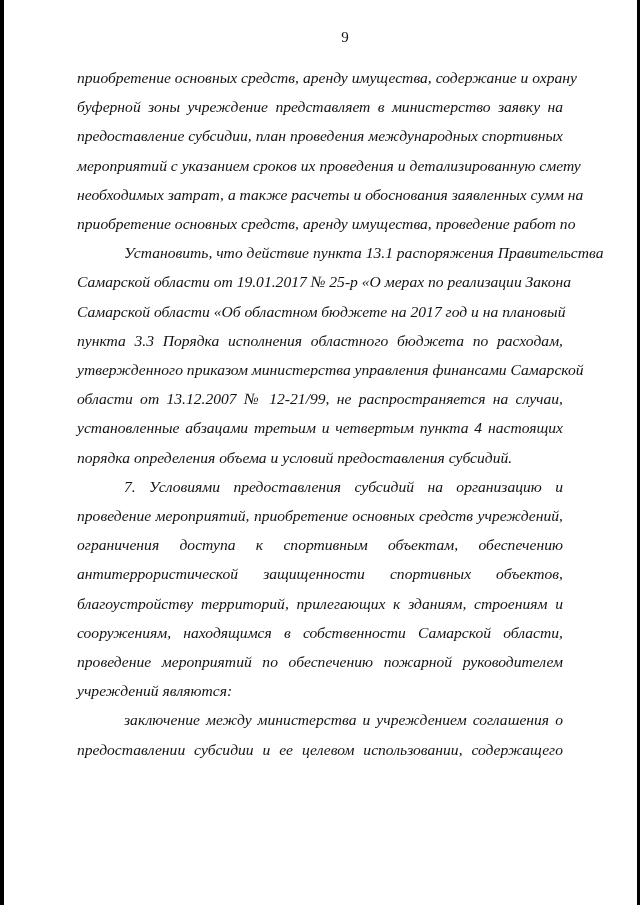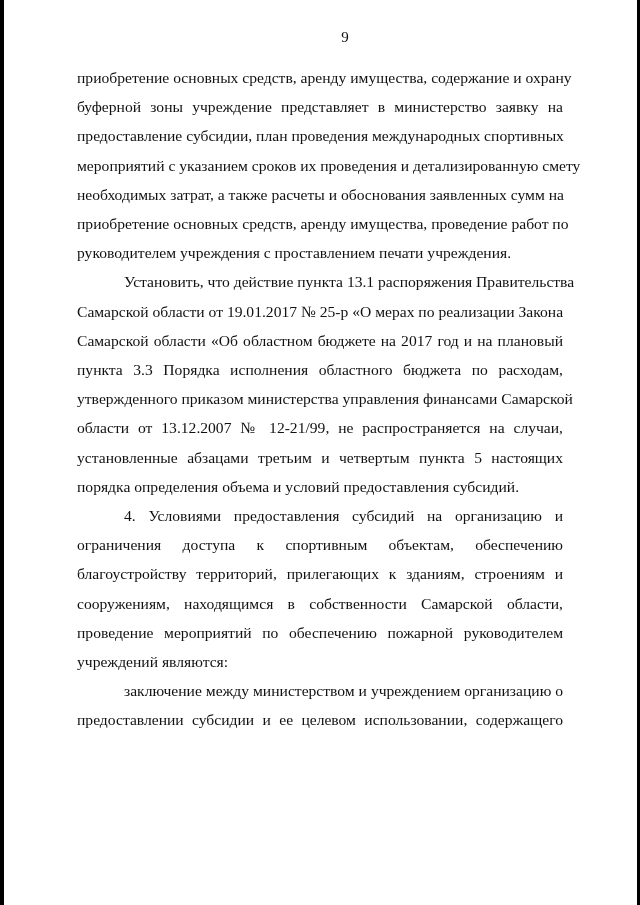--- a/index.html
+++ b/index.html
@@ -41,20 +41,21 @@
       left: 77px;
       top: 63px;
       width: 486px;
       font-size: 15.6px;
       line-height: 29.2px;
     }
     .para {
       margin: 0;
       text-align: justify;
       text-align-last: left;
+      font-style: italic;
     }
     .para .line {
       display: block;
       text-align: justify;
       text-align-last: justify;
       white-space: nowrap;
       word-spacing: 0;
     }
     .para .line.last {
       text-align-last: left;
@@ -73,42 +74,43 @@
 
 <div class="text-block">
 
   <p class="para">
     <span class="line">приобретение основных средств, аренду имущества, содержание и охрану</span>
     <span class="line">буферной зоны учреждение представляет в министерство заявку на</span>
     <span class="line">предоставление субсидии, план проведения международных спортивных</span>
     <span class="line">мероприятий с указанием сроков их проведения и детализированную смету</span>
     <span class="line">необходимых затрат, а также расчеты и обоснования заявленных сумм на</span>
     <span class="line">приобретение основных средств, аренду имущества, проведение работ по</span>
-    <span class="line last">руководителем учреждения с проставлением печати учреждения.</span>
   </p>
 
   <p class="para">
     <span class="line indent">Установить, что действие пункта 13.1 распоряжения Правительства</span>
     <span class="line">Самарской области от 19.01.2017 № 25-р «О мерах по реализации Закона</span>
     <span class="line">Самарской области «Об областном бюджете на 2017 год и на плановый</span>
     <span class="line">пункта 3.3 Порядка исполнения областного бюджета по расходам,</span>
     <span class="line">утвержденного приказом министерства управления финансами Самарской</span>
     <span class="line">области от 13.12.2007 № 12-21/99, не распространяется на случаи,</span>
-    <span class="line">установленные абзацами третьим и четвертым пункта 5 настоящих</span>
+    <span class="line">установленные абзацами третьим и четвертым пункта 4 настоящих</span>
     <span class="line last">порядка определения объема и условий предоставления субсидий.</span>
   </p>
 
   <p class="para">
-    <span class="line indent">4. Условиями предоставления субсидий на организацию и</span>
+    <span class="line indent">7. Условиями предоставления субсидий на организацию и</span>
+    <span class="line">проведение мероприятий, приобретение основных средств учреждений,</span>
     <span class="line">ограничения доступа к спортивным объектам, обеспечению</span>
+    <span class="line">антитеррористической защищенности спортивных объектов,</span>
     <span class="line">благоустройству территорий, прилегающих к зданиям, строениям и</span>
     <span class="line">сооружениям, находящимся в собственности Самарской области,</span>
     <span class="line">проведение мероприятий по обеспечению пожарной руководителем</span>
     <span class="line last">учреждений являются:</span>
   </p>
 
   <p class="para">
-    <span class="line indent">заключение между министерством и учреждением организацию о</span>
+    <span class="line indent">заключение между министерства и учреждением соглашения о</span>
     <span class="line">предоставлении субсидии и ее целевом использовании, содержащего</span>
 
   </p>
 
 </div>
 
 </body></html>

